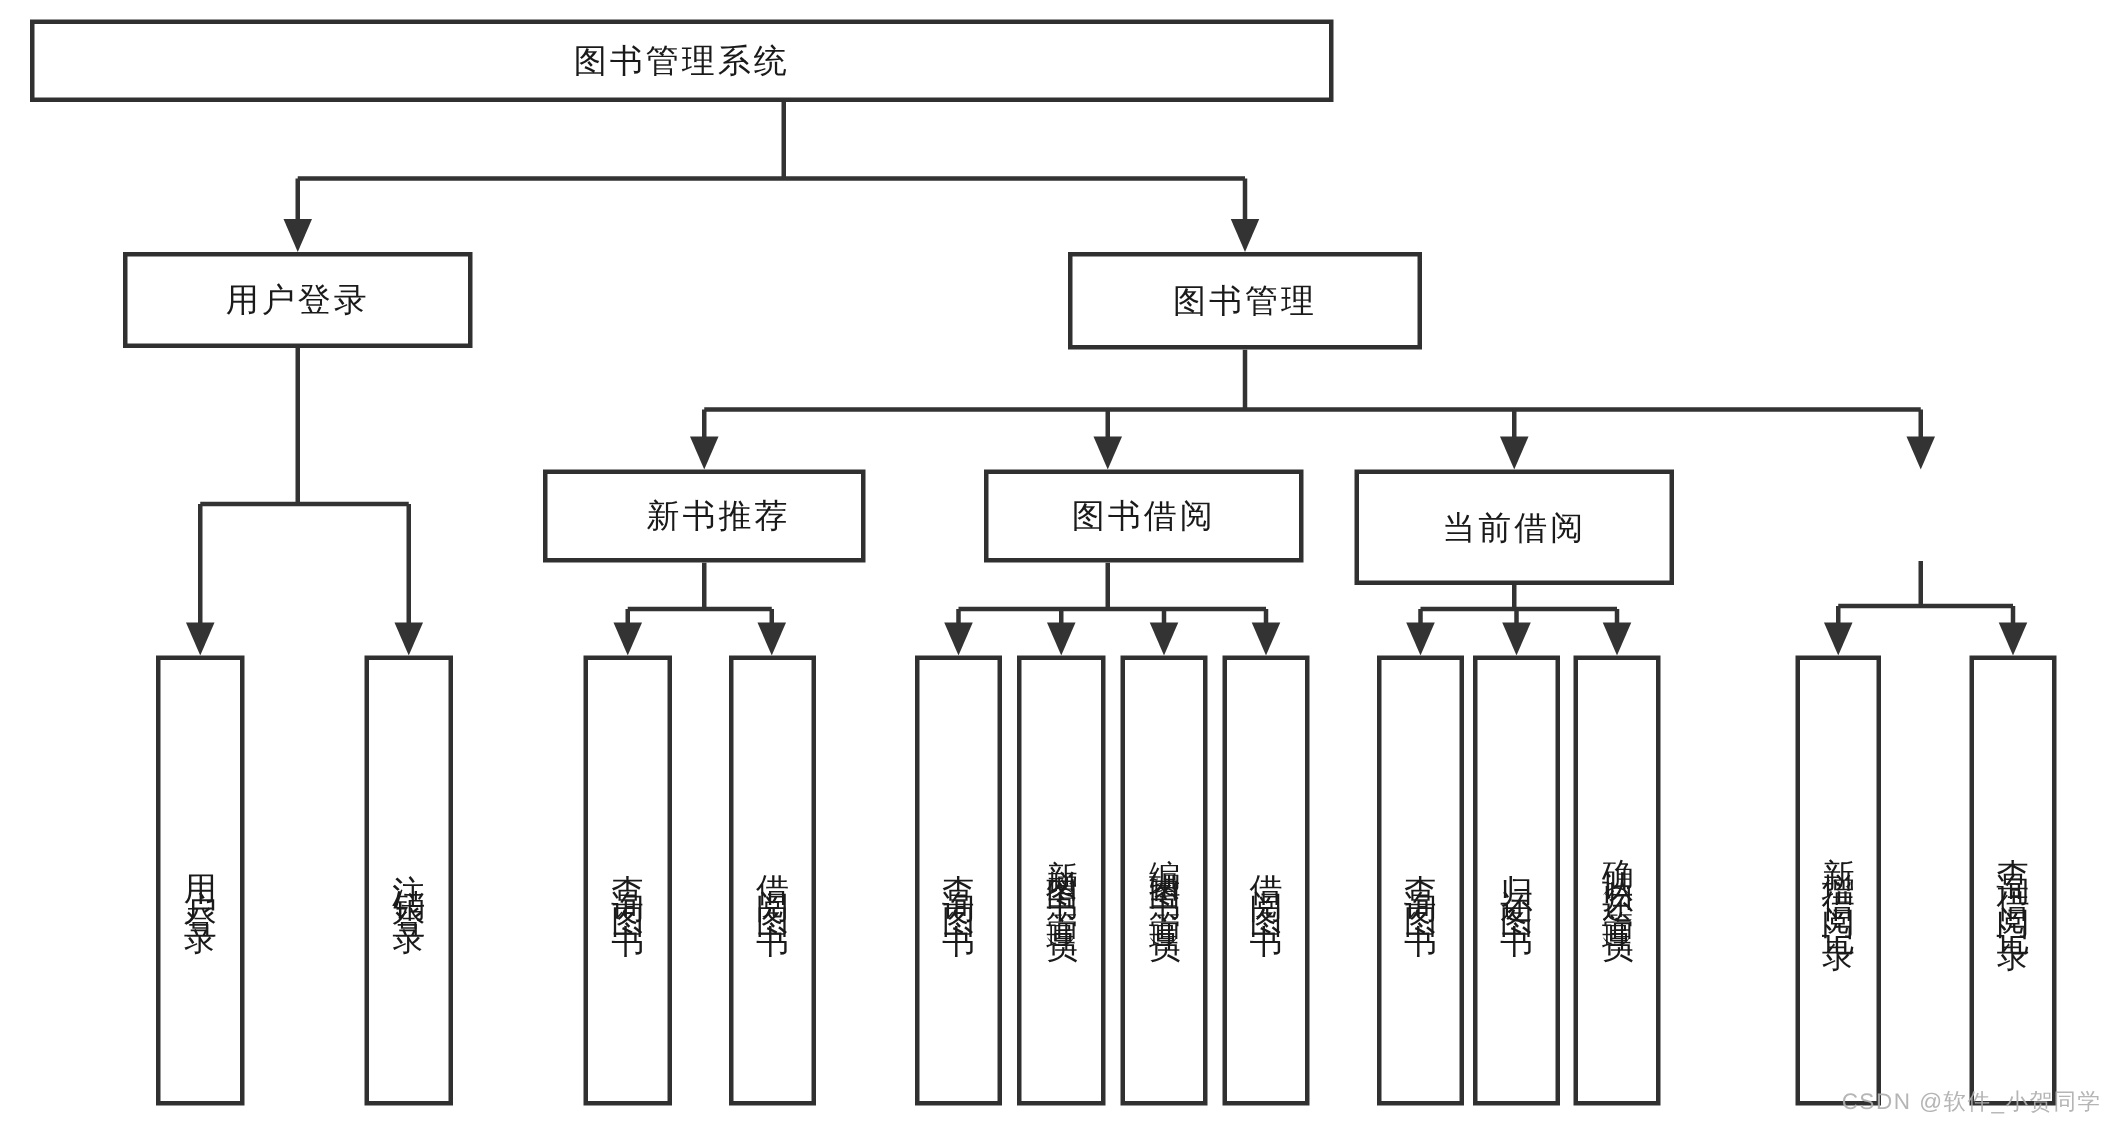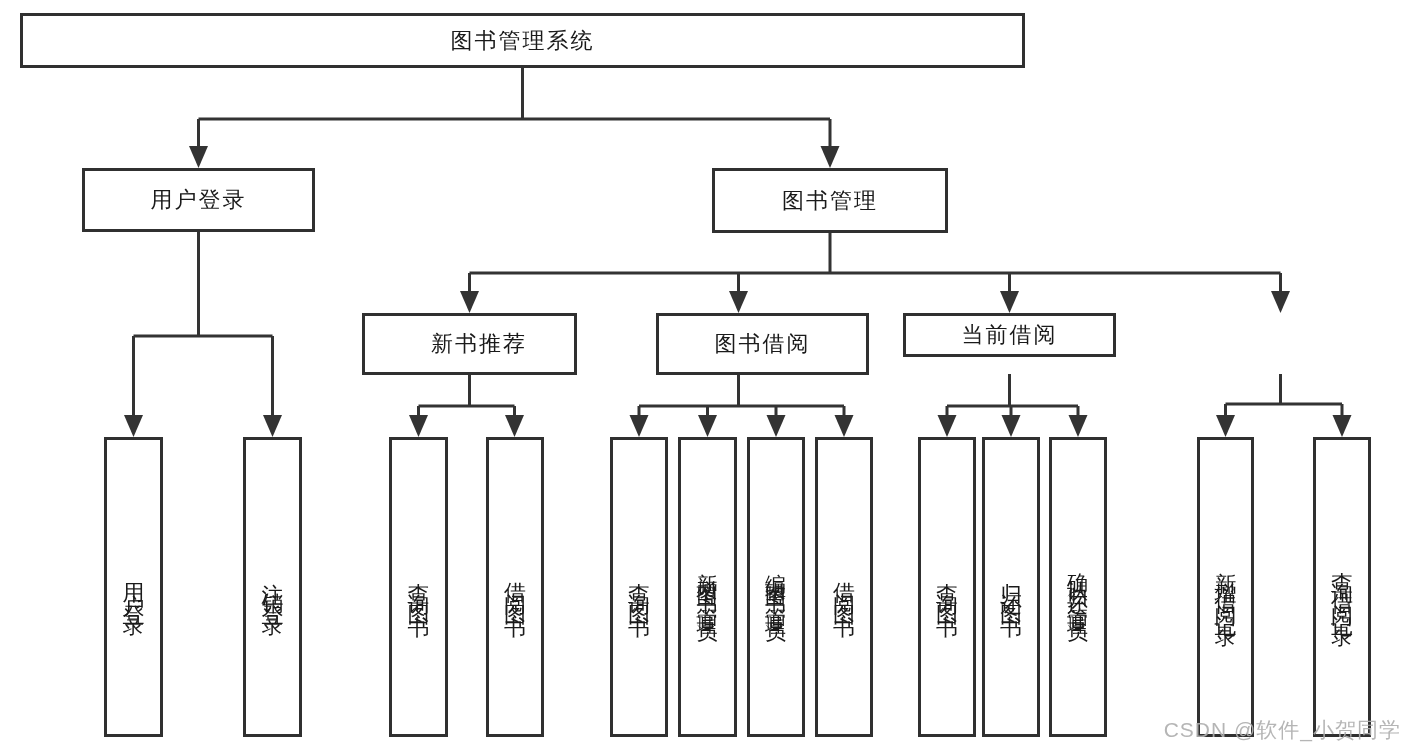--- a/index.html
+++ b/index.html
@@ -44,21 +44,21 @@
     white-space: normal;
   }
   .box.vertical.long .lbl {
     font-size: 21px;
     letter-spacing: 7px;
   }
   .watermark {
     position: absolute;
     right: 4px;
     bottom: 3px;
-    font-size: 21px;
+    font-size: 15px;
     color: rgba(175, 175, 175, 0.92);
     letter-spacing: 1px;
     z-index: 3;
     white-space: nowrap;
   }
 </style>
 </head>
 <body>
 
 <div class="canvas">
@@ -92,38 +92,38 @@
     <path d="M1009.5 374 V406 M947 406 H1078 M947 406 V419 M1011 406 V419 M1078 406 V419"></path>
     <polygon points="937.5,415 956.5,415 947,437"></polygon>
     <polygon points="1001.5,415 1020.5,415 1011,437"></polygon>
     <polygon points="1068.5,415 1087.5,415 1078,437"></polygon>
 
     <path d="M1280.5 374 V404 M1225.5 404 H1342 M1225.5 404 V419 M1342 404 V419"></path>
     <polygon points="1216,415 1235,415 1225.5,437"></polygon>
     <polygon points="1332.5,415 1351.5,415 1342,437"></polygon>
   </svg>
 
-  <div class="box" style="left:20px; top:13px; width:1005px; height:55px;">
+  <div class="box" style="left:20px; top:13px; width:869px; height:55px;">
     <span class="lbl">图书管理系统</span>
   </div>
 
   <div class="box" style="left:82px; top:168px; width:233px; height:64px;">
     <span class="lbl">用户登录</span>
   </div>
   <div class="box" style="left:712px; top:168px; width:236px; height:65px;">
     <span class="lbl">图书管理</span>
   </div>
 
   <div class="box" style="left:362px; top:313px; width:215px; height:62px;padding-left:19px;">
     <span class="lbl">新书推荐</span>
   </div>
   <div class="box" style="left:632px; top:313px; width:213px; height:62px;margin-left:24px;">
     <span class="lbl">图书借阅</span>
   </div>
-  <div class="box" style="left:903px; top:313px; width:213px; height:44px;">
+  <div class="box" style="left:903px; top:313px; width:213px; height:77px;">
     <span class="lbl">当前借阅</span>
   </div>
 
   <div class="box vertical" style="left:104px; top:437px; width:59px; height:300px;">
     <span class="lbl">用户登录</span>
   </div>
   <div class="box vertical" style="left:243px; top:437px; width:59px; height:300px;">
     <span class="lbl">注销登录</span>
   </div>
 

